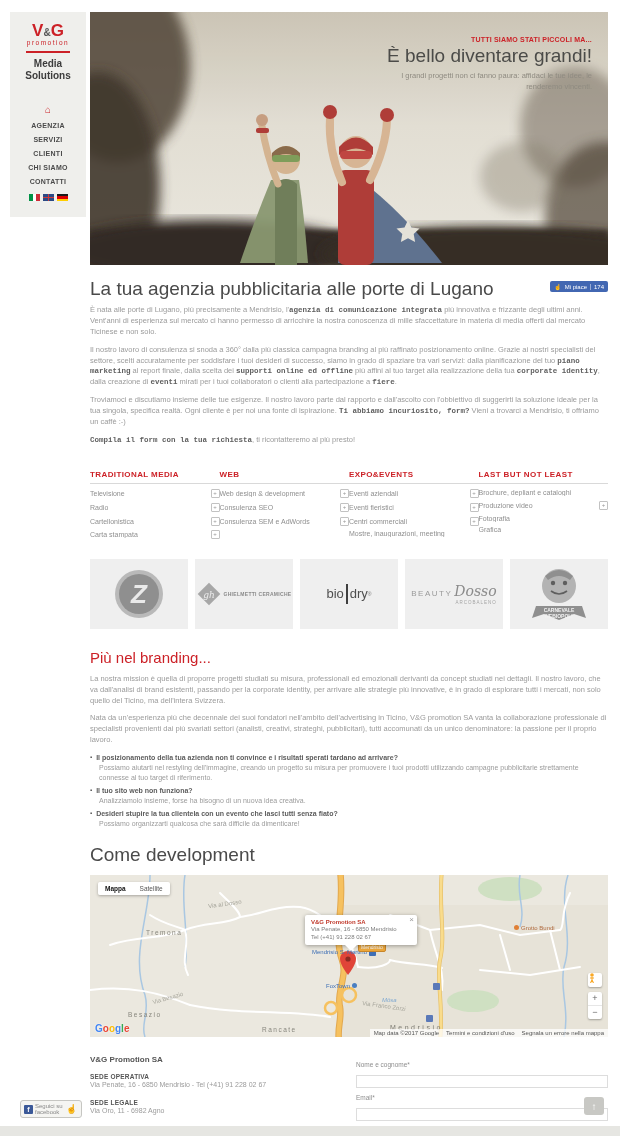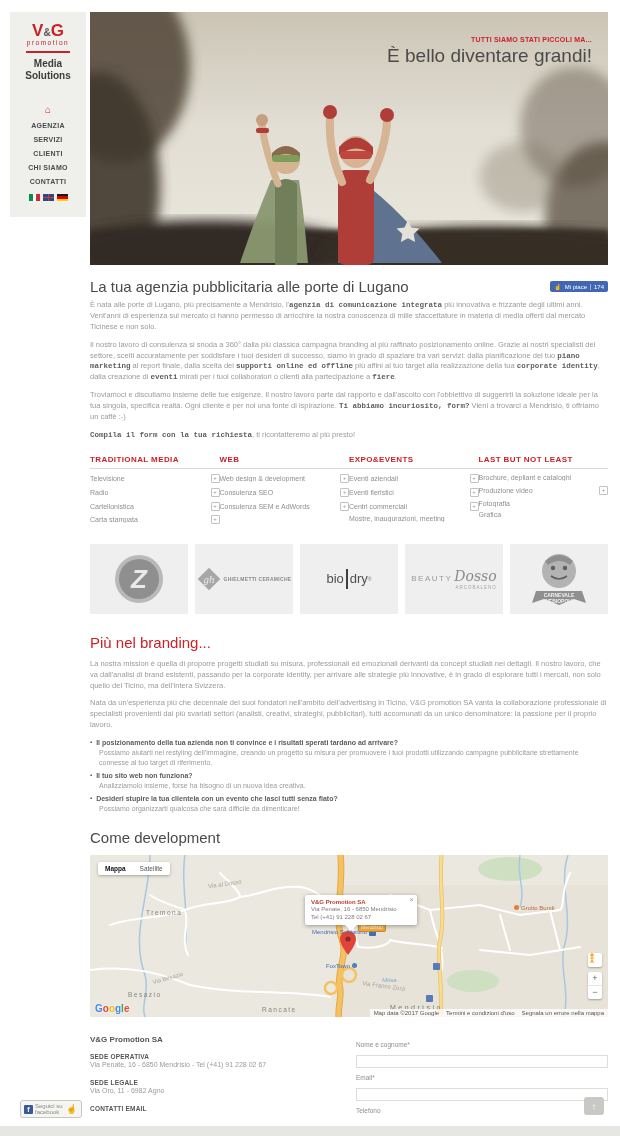--- a/index.html
+++ b/index.html
@@ -34,27 +34,27 @@
   .main{position:absolute;left:90px;top:12px;width:518px;}
   
   .hero{position:relative;width:518px;height:253px;overflow:hidden;background:#e5e2d8;}
   .hero svg{display:block;}
   .hero-text{position:absolute;top:24px;right:16px;width:270px;text-align:right;}
   .hero-kicker{color:#cc2127;font-size:7px;font-weight:bold;letter-spacing:.2px;}
   .hero-title{font-size:19px;color:#4b4b48;margin:2px 0 4px;font-weight:normal;}
   .hero-sub{font-size:7.5px;color:#8f8b81;line-height:1.4;margin-left:60px;}
   
   .intro-head{display:flex;justify-content:space-between;align-items:flex-start;margin:13px 0 5px;}
-  .h1{font-size:15px;color:#4a4a4a;font-weight:normal;margin:0;}
+  .h1{font-size:19px;color:#4a4a4a;font-weight:normal;margin:0;}
   .like-btn{background:#4267b2;border-radius:2px;color:#fff;font-size:6px;display:flex;align-items:center;
             gap:3px;padding:2px 4px;margin-top:3px;cursor:pointer;flex:none;}
   .like-count{border-left:1px solid rgba(255,255,255,.45);padding-left:3px;}
   .para{font-size:7.5px;color:#9b9b9b;line-height:1.45;margin:0 0 7px;}
   
-  .services{display:flex;margin-top:14px;}
+  .services{display:flex;margin-top:24px;}
   .svc-col{flex:1;min-width:0;}
   .svc-title{color:#cc2127;font-size:8px;font-weight:bold;letter-spacing:.4px;padding-bottom:4px;
              border-bottom:1px solid #d9d9d9;margin-bottom:3px;white-space:nowrap;}
   .svc-item{display:flex;justify-content:space-between;align-items:center;font-size:7px;color:#8f8f8f;
             padding:2.4px 0;cursor:pointer;}
   .svc-label{white-space:nowrap;overflow:hidden;}
   .expand{width:7px;height:7px;border:1px solid #c2c2c2;border-radius:1px;background:#fff;color:#999;
           font-size:6px;line-height:6px;text-align:center;flex:none;margin-left:3px;}
   
   .logos{display:flex;gap:7px;margin-top:17px;}
@@ -200,20 +200,21 @@
       <circle cx="240" cy="100" r="7" fill="#b23a36"></circle>
       <circle cx="297" cy="103" r="7" fill="#b23a36"></circle>
       <circle cx="266" cy="140" r="16" fill="#dcb997"></circle>
       <path d="M249 135 Q266 116 283 135 L283 143 Q266 130 249 143 Z" fill="#b23a36"></path>
       <rect x="250" y="139" width="32" height="8" rx="4" fill="#c24440"></rect>
       <rect width="518" height="253" fill="#8a7a5e" opacity=".05"></rect>
     </svg>
     <div class="hero-text">
       <div class="hero-kicker">TUTTI SIAMO STATI PICCOLI MA...</div>
       <div class="hero-title">È bello diventare grandi!</div>
+      <div class="hero-sub">I grandi progetti non ci fanno paura: affidaci le tue idee, le renderemo vincenti.</div>
     </div>
   </div>
 
   <div class="intro-head">
     <h1 class="h1">La tua agenzia pubblicitaria alle porte di Lugano</h1>
     <div class="like-btn">
       <span>☝</span>
       <span>Mi piace</span>
       <span class="like-count">174</span>
     </div>

